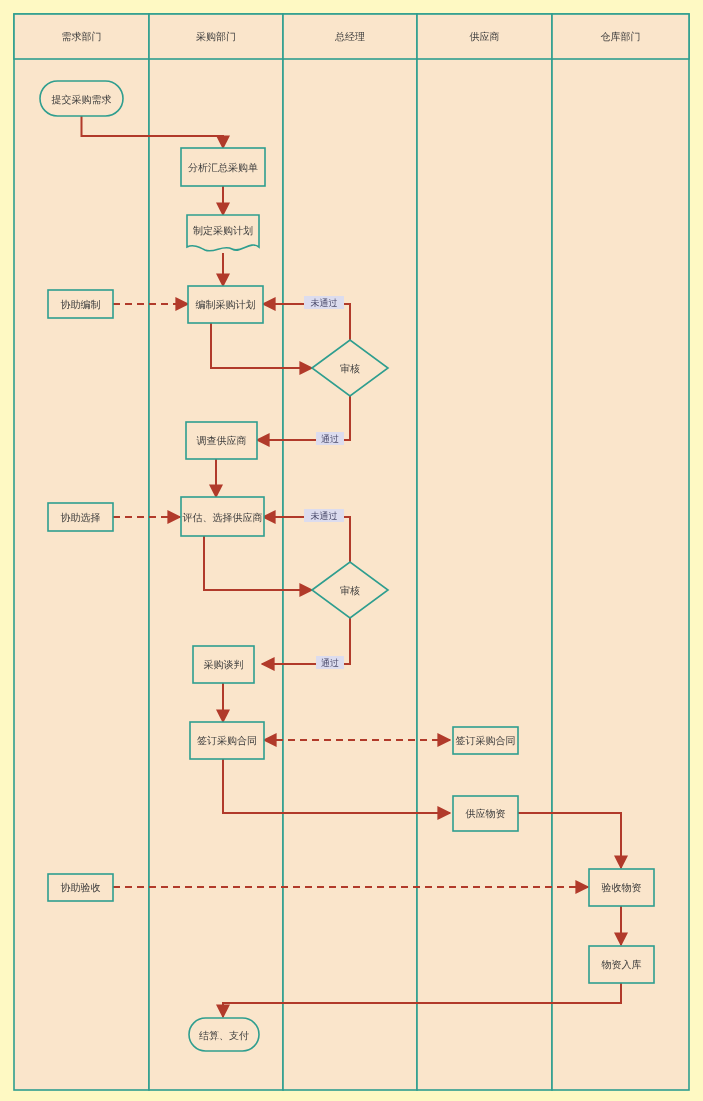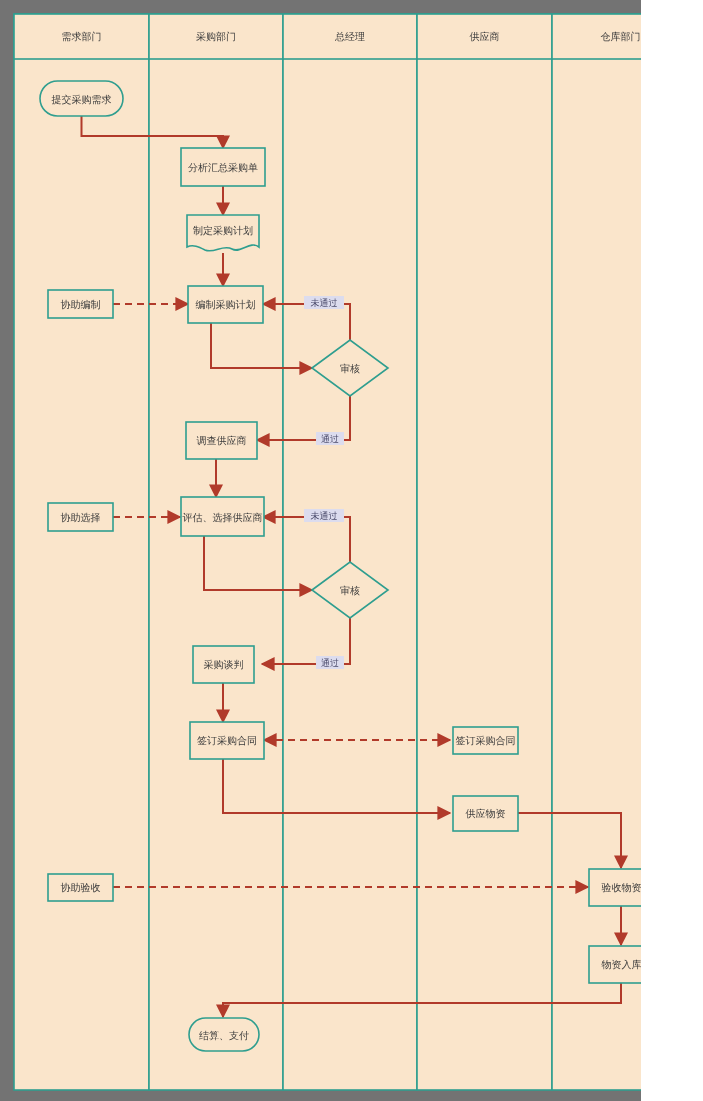--- a/index.html
+++ b/index.html
@@ -3,23 +3,23 @@
 <meta charset="utf-8">
 <style>
   html, body {
     margin: 0;
     padding: 0;
     background: #ffffff;
     font-family: "Liberation Sans", "DejaVu Sans", sans-serif;
   }
   #page {
     position: relative;
-    width: 641px;
+    width: 703px;
     height: 1101px;
-    background: #737373;
+    background: #fef9c3;
     overflow: hidden;
   }
   #diagram-svg {
     position: absolute;
     left: 0;
     top: 0;
     width: 703px;
     height: 1101px;
   }
   .lane-header-text, .node-text, .edge-label-text {

